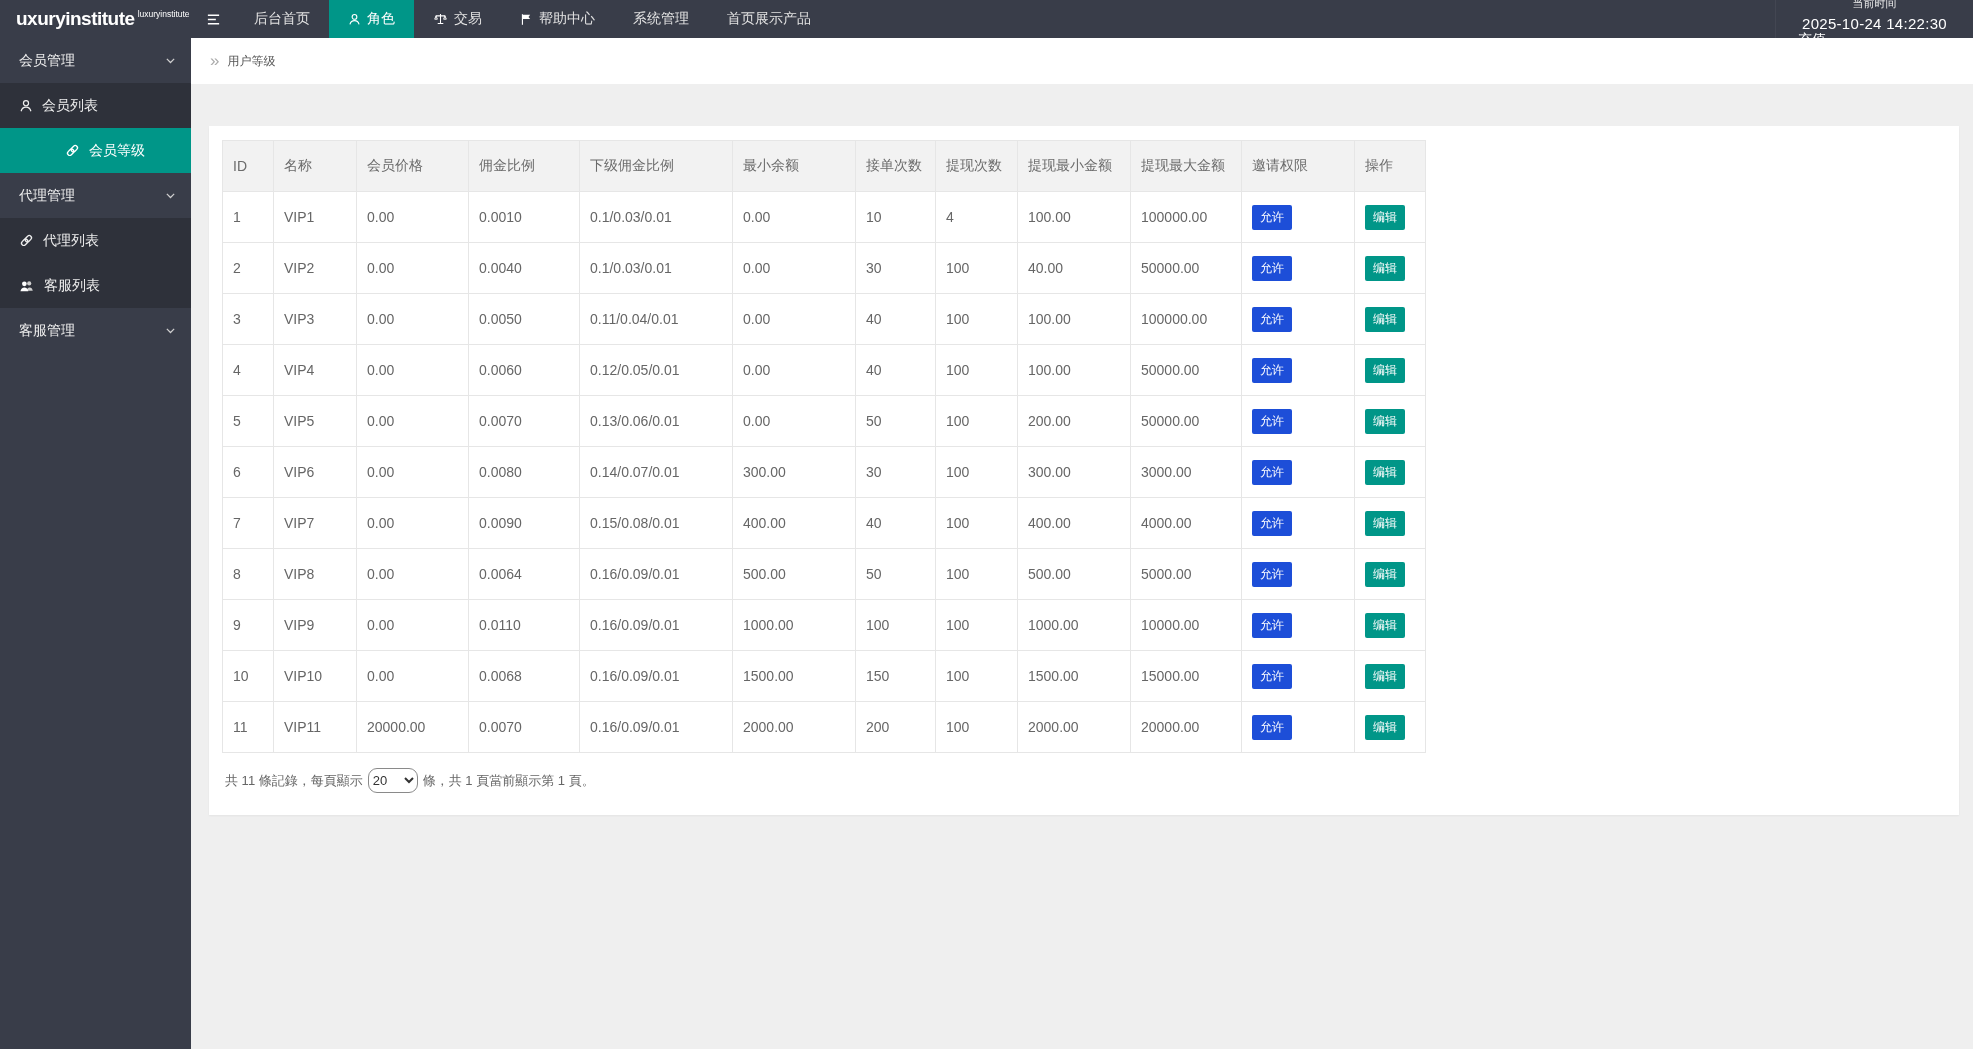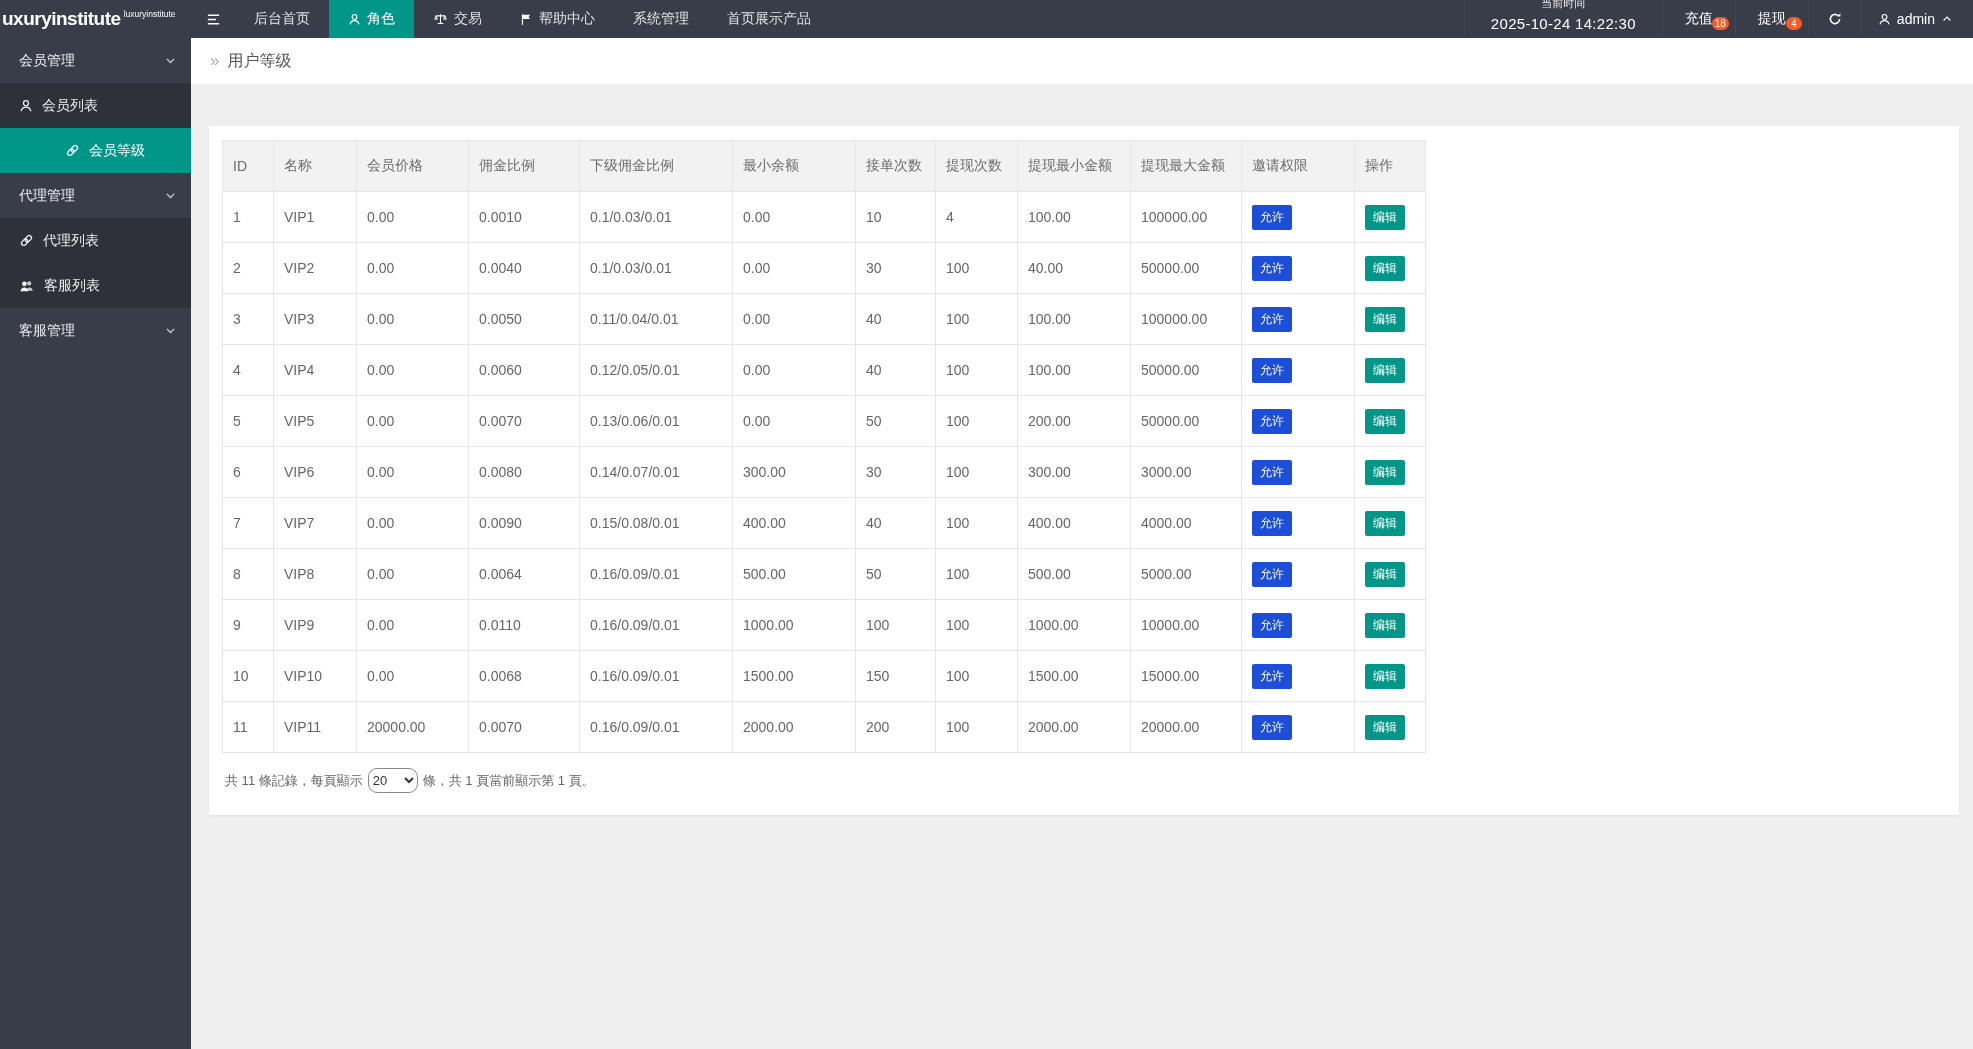--- a/index.html
+++ b/index.html
@@ -2,30 +2,30 @@
 <html><head>
 <meta charset="utf-8">
 <style>
   * { margin:0; padding:0; box-sizing:border-box; }
   html,body { width:1973px; height:1049px; overflow:hidden;
     font-family:"Liberation Sans","DejaVu Sans",sans-serif; background:#efefef; }
 
   
   .topbar { position:absolute; left:0; top:0; width:1973px; height:38px;
     background:#393D49; display:flex; align-items:stretch; z-index:10; overflow:hidden; }
-  .logo { width:191px; display:flex; align-items:center; padding-left:2px; color:#fff; flex:none; }
+  .logo { width:191px; display:flex; align-items:center; padding-left:16px; color:#fff; flex:none; }
   .logo-big { font-size:19px; font-weight:bold; letter-spacing:-0.5px; }
   .logo-sup { font-size:8.5px; margin-left:3px; margin-top:-10px; }
   .hamburger { width:44px; display:flex; align-items:center; justify-content:center;
     color:#fff; cursor:pointer; }
   .nav { display:flex; align-items:stretch; }
   .nav-item { display:flex; align-items:center; gap:6px; padding:0 19px; color:#e2e2e2;
     font-size:14px; cursor:pointer; white-space:nowrap; }
   .nav-item.active { background:#009688; color:#fff; }
-  .tb-right { margin-left:auto; display:flex; align-items:stretch; color:#fff; }
+  .tb-right { margin-left:auto; display:flex; align-items:stretch; color:#fff;flex-direction:column; }
   .time-block { display:flex; flex-direction:column; align-items:center; justify-content:flex-start;
     padding:0 26px; line-height:1; }
   .time-label { font-size:11px; margin-top:-2px; color:#eee; }
   .time-value { font-size:15px; margin-top:7px; letter-spacing:.3px; }
   .tb-link { position:relative; display:flex; align-items:center; padding:0 22px;
     font-size:14px; cursor:pointer; border-left:1px solid rgba(255,255,255,.05); }
   .badge { position:absolute; top:17px; right:6px; background:#FF5722; color:#fff;
     font-size:10px; line-height:13px; min-width:16px; text-align:center;
     border-radius:8px; padding:0 3px; }
   .tb-icon-btn { display:flex; align-items:center; padding:0 18px; cursor:pointer;
@@ -40,21 +40,21 @@
   .side-group { padding-left:19px; }
   .side-group .chev { position:absolute; right:14px; }
   .side-sub { background:#2e313a; padding-left:19px; gap:9px; }
   .side-sub.active { background:#009688; color:#fff;justify-content:center; }
   .side-icon { display:flex; align-items:center; }
 
   
   .content { position:absolute; left:191px; top:38px; right:0; bottom:0; background:#efefef; }
   .crumb-bar { height:46px; background:#fff; display:flex; align-items:center; padding-left:19px; }
   .crumb-icon { color:#aaa; font-size:17px; margin-right:8px; }
-  .crumb-text { color:#555; font-size:16px; }
+  .crumb-text { color:#555; font-size:12px; }
   .card { margin:42px 14px 0 18px; width:1750px; height:689px; background:#fff;
     box-shadow:0 1px 2px rgba(0,0,0,.05); padding:14px 0 0 13px; }
 
   table { border-collapse:collapse; table-layout:fixed; width:1203px; font-size:14px; color:#666;padding-left:39px; }
   th, td { border:1px solid #e6e6e6; height:51px; padding:0 10px; text-align:left;
     font-weight:normal; overflow:hidden; white-space:nowrap; }
   thead th { background:#f2f2f2; color:#6b6b6b; }
   tbody tr { background:#fff; }
 
   .btn-allow, .btn-edit { border:none; color:#fff; font-size:12px; height:25px;

